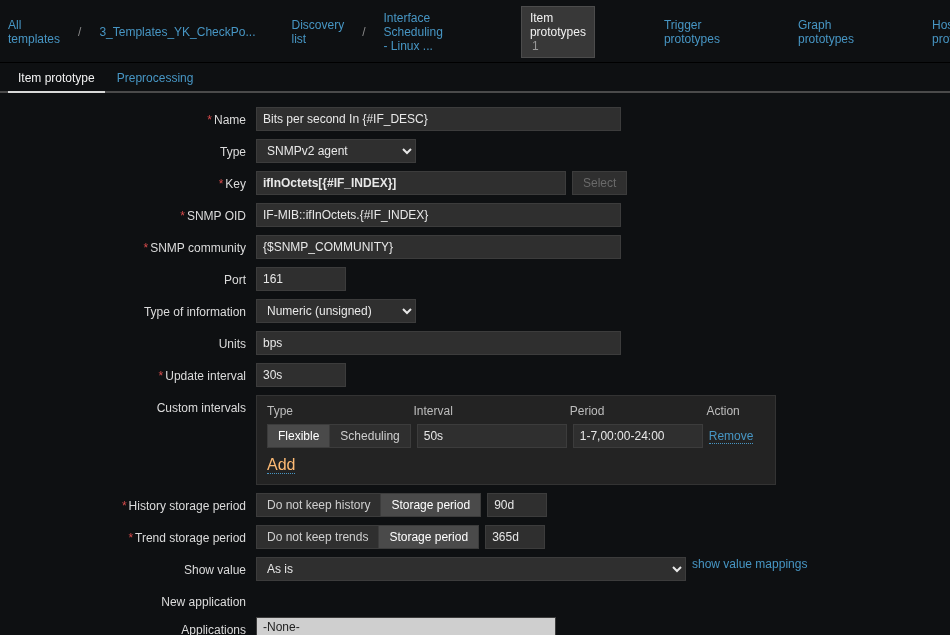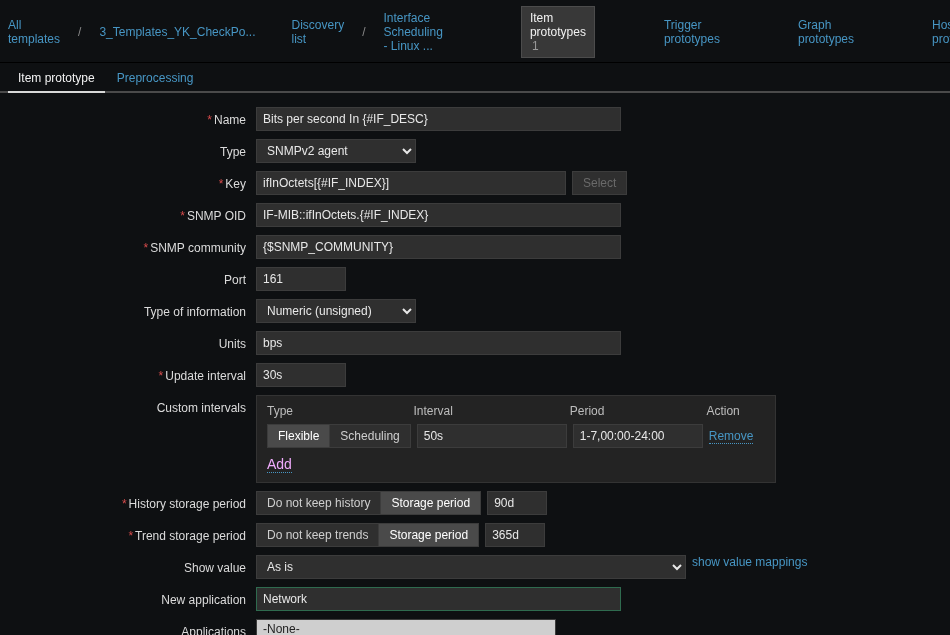--- a/index.html
+++ b/index.html
@@ -80,21 +80,21 @@
     border: 1px solid #3c3c3c;
     color: #e8e8e8;
     font-size: 12px;
     height: 24px;
     padding: 3px 6px;
   }
   .input.green { border: 1px solid #2f6b4f; }
   .w-long  { width: 365px; }
   .w-short { width: 90px; }
   .w-tiny  { width: 60px; }
-  .w-key   { width: 310px; }
+  .w-key   { width: 310px; font-weight: bold; }
 
   select.input { height: 24px; }
   select.input.wide { width: 430px; }
   select.input.sel-mid { width: 160px; }
 
   .btn {
     background: #2f2f2f;
     border: 1px solid #3c3c3c;
     color: #cfcfcf;
     height: 24px;
@@ -115,21 +115,21 @@
     width: 520px;
     padding: 8px 10px 10px 10px;
   }
   .panel .hdr { display: flex; color: #bdbdbd; font-size: 12px; margin-bottom: 6px; }
   .panel .hdr .c1 { width: 150px; }
   .panel .hdr .c2 { width: 160px; }
   .panel .hdr .c3 { width: 140px; }
   .panel .hdr .c4 { width: 60px; }
   .panel .line { display: flex; align-items: center; gap: 6px; margin-bottom: 8px; }
   .panel .line .link { color: #4796c4; border-bottom: 1px dotted #4796c4; cursor: pointer; }
-  .panel .addlink { color: #f0abfc; border-bottom: 1px dotted #4796c4; cursor: pointer; font-size: 14px; }
+  .panel .addlink { color: #fdba74; border-bottom: 1px dotted #4796c4; cursor: pointer; font-size: 16px; }
 
   
   .multi {
     background: #2f2f2f;
     border: 1px solid #3c3c3c;
     width: 300px;
     height: 100px;
     overflow: hidden;
     color: #e8e8e8;
     font-size: 12px;
@@ -286,23 +286,20 @@
     <div class="val">
       <select class="input wide">
         <option>As is</option>
       </select>
       <a>show value mappings</a>
     </div>
   </div>
 
   <div class="row">
     <div class="lbl"><span>New application</span></div>
-    <div class="val">
-        <input class="input green w-long" value="Network" style="">
-      </div>
   </div>
 
   <div class="row">
     <div class="lbl"><span>Applications</span></div>
     <div class="val">
       <div class="multi">
         <div class="opt sel">-None-</div>
         <div class="opt">CP CPU</div>
 
       </div>

